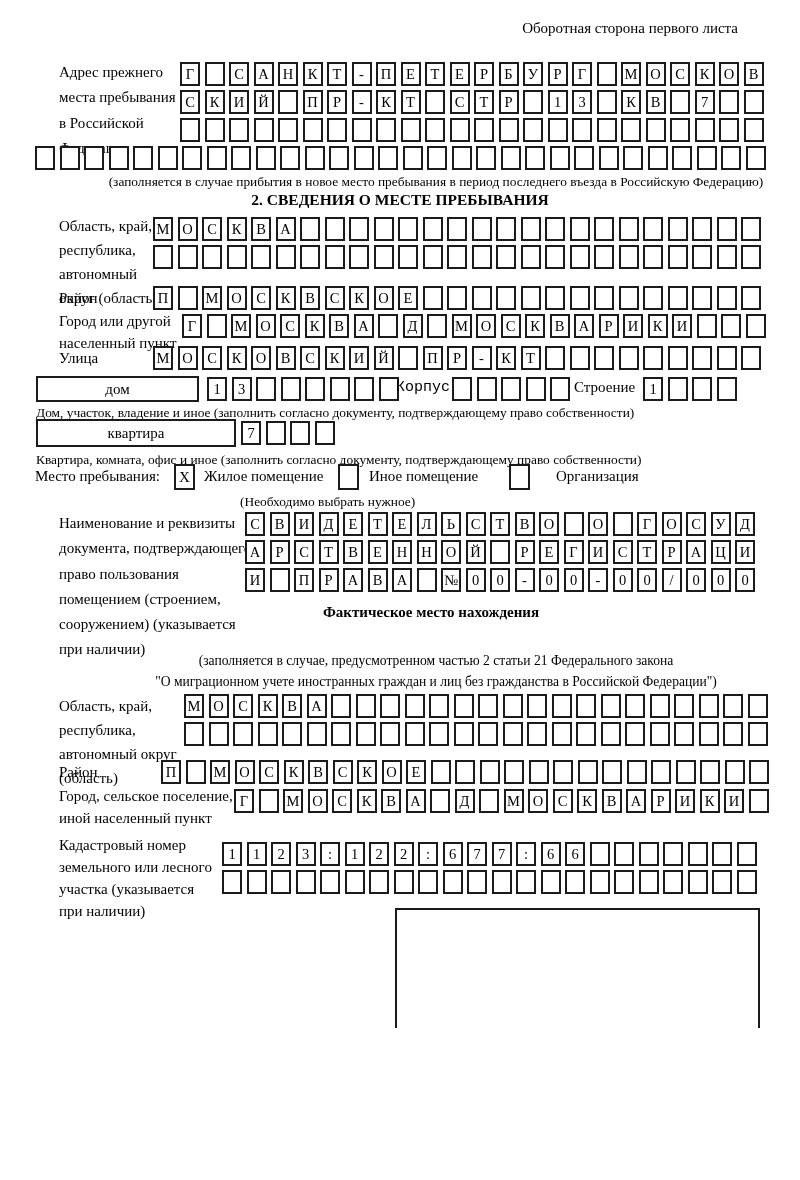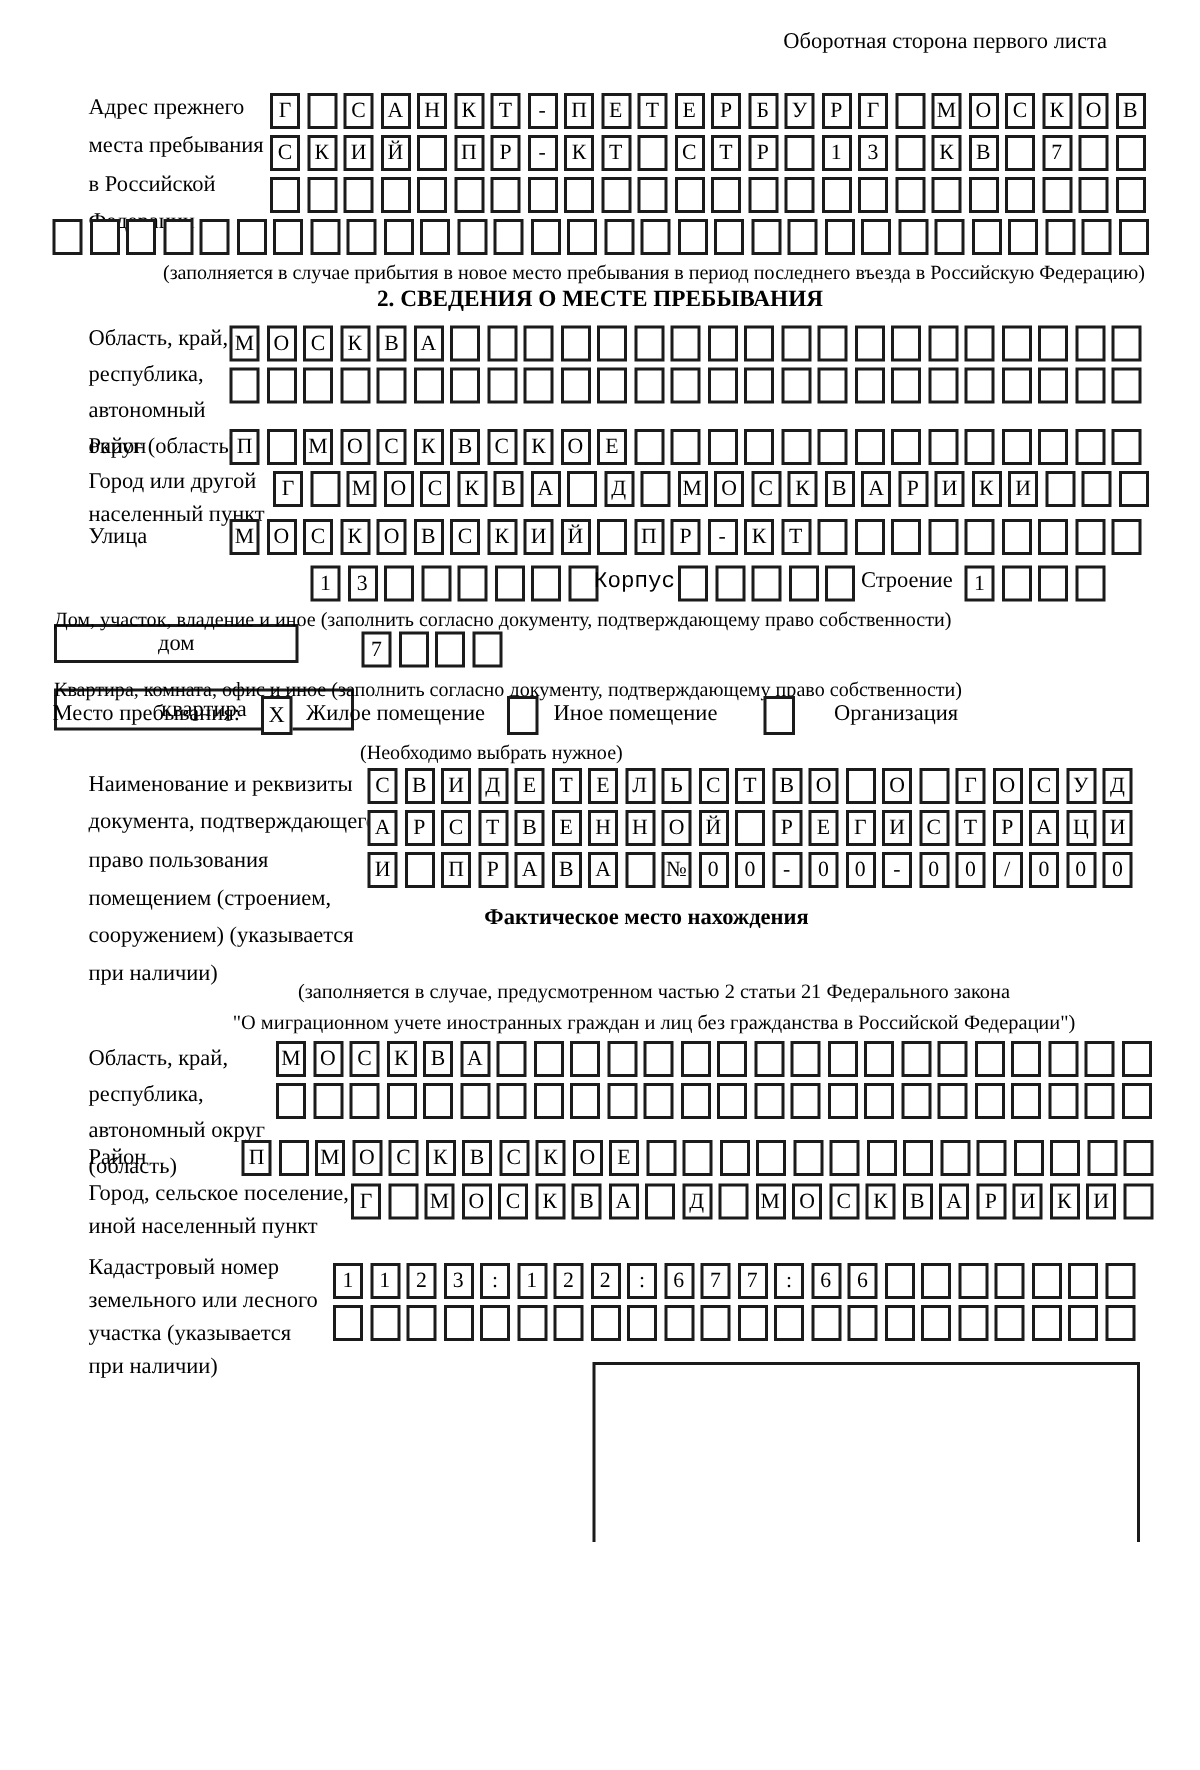--- a/index.html
+++ b/index.html
@@ -10,21 +10,21 @@
   .lbl.lh25{line-height:25.3px;}
   .lbl.lh21{line-height:21.5px;}
   .lbl.lh22{line-height:22px;}
   .cellrow{position:absolute;display:flex;gap:4.5px;}
   .cell{width:20px;height:24px;box-sizing:border-box;border:2px solid #1b1b1b;
         display:flex;align-items:center;justify-content:center;
         font-size:14.5px;font-family:"Liberation Serif",serif;background:#fff;flex:0 0 auto;}
   .checkbox{position:absolute;width:21px;height:26px;box-sizing:border-box;border:2px solid #1b1b1b;
         display:flex;align-items:center;justify-content:center;font-size:15px;background:#fff;}
   .widebox{position:absolute;box-sizing:border-box;border:2px solid #1b1b1b;background:#fff;
-        display:flex;align-items:center;justify-content:center;font-size:15px;margin-top:40px;}
+        display:flex;align-items:center;justify-content:center;font-size:15px;}
   .caption{position:absolute;font-size:13.4px;line-height:19px;}
   .center{left:0;width:800px;text-align:center;}
   .title{position:absolute;font-size:15.5px;font-weight:bold;}
   .note-multiline{white-space:pre-line;text-align:center;padding-left:36px;}
   .stampbox{position:absolute;box-sizing:border-box;border:2px solid #1b1b1b;background:#fff;}
 </style>
 </head>
 <body>
 
 <div id="page">

